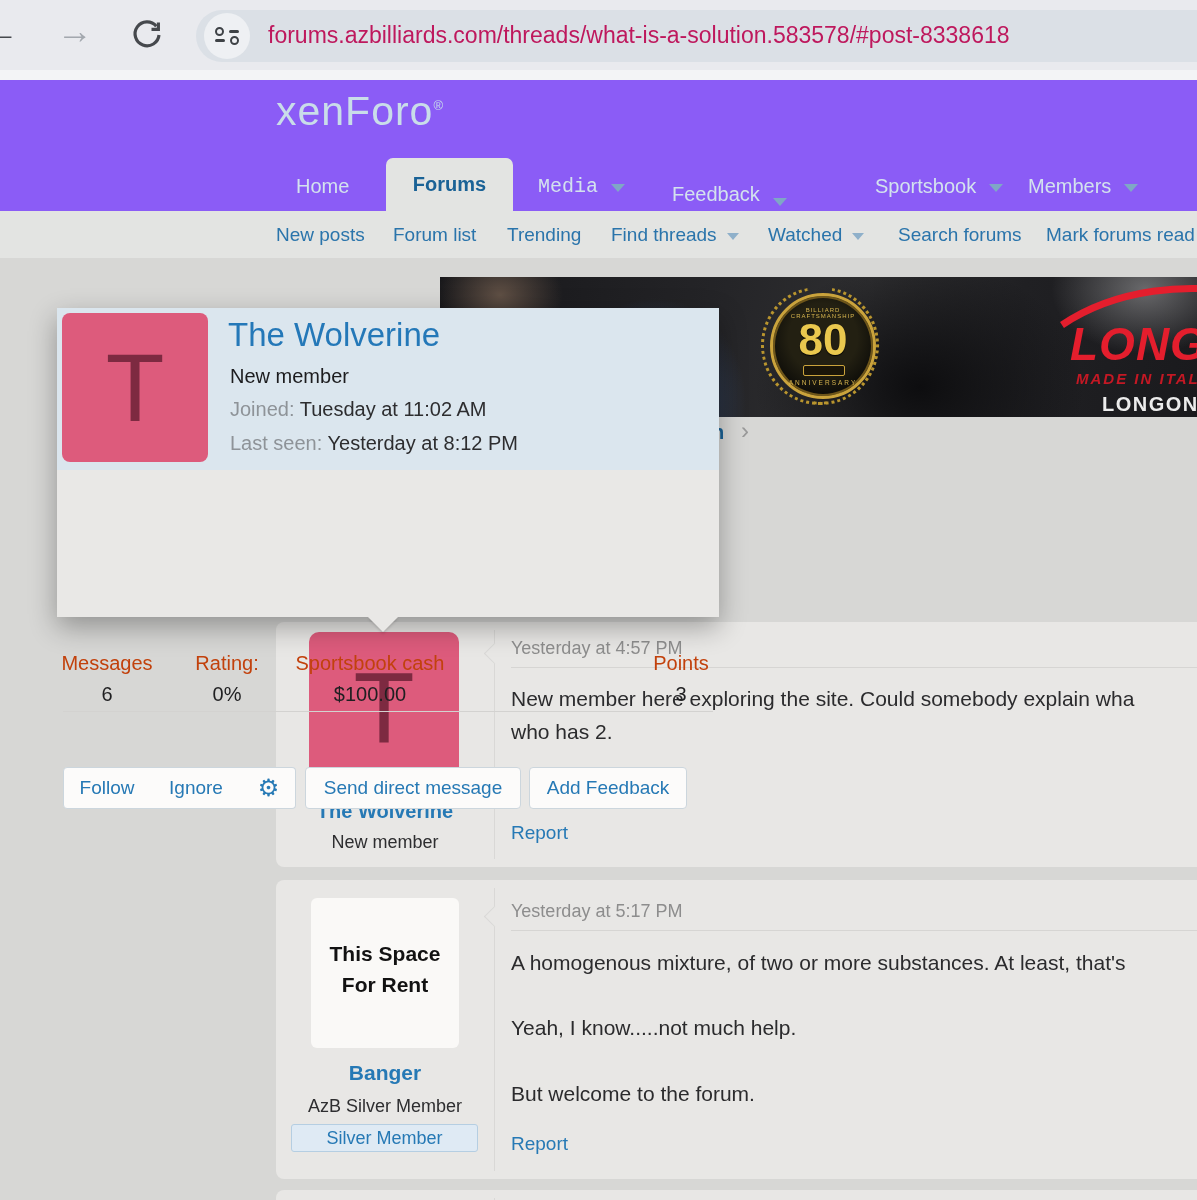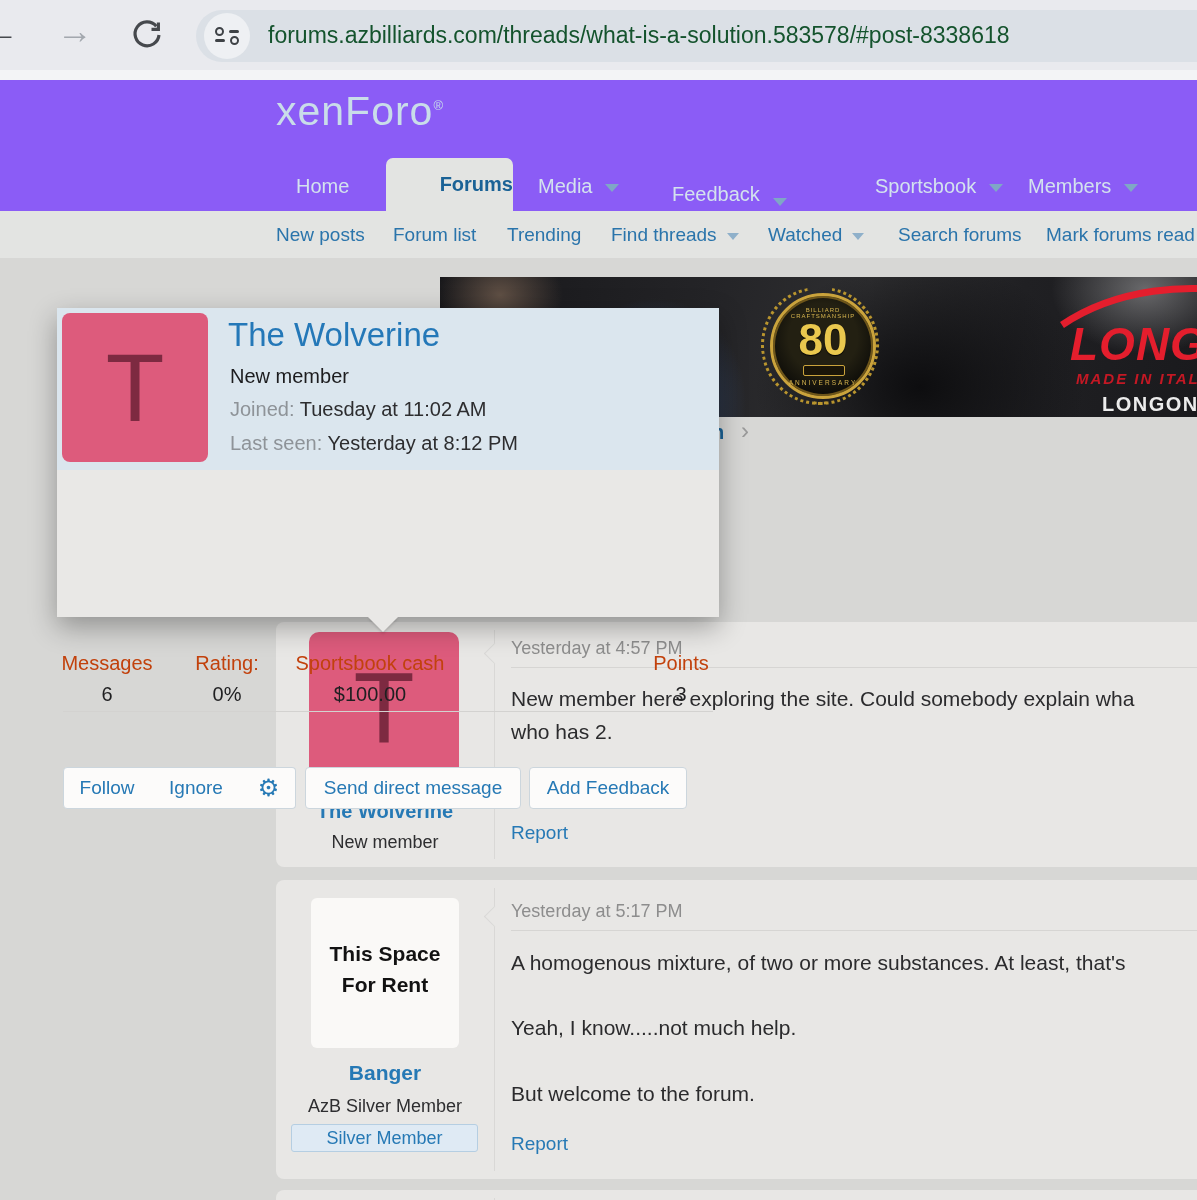--- a/index.html
+++ b/index.html
@@ -16,38 +16,38 @@
   .glyph-reload{position:absolute;left:129px;top:17px;}
   .urlbar{position:absolute;left:196px;top:10px;width:1030px;height:52px;border-radius:26px;background:#dbe0e6;}
   .site-icon-circle{position:absolute;left:8px;top:3px;width:46px;height:46px;border-radius:50%;background:#eef0f3;}
   .tune{position:absolute;left:11px;top:14px;width:24px;height:18px;}
   .t-c{position:absolute;width:9px;height:9px;border:2.5px solid #3e4246;border-radius:50%;box-sizing:border-box;}
   .t-c1{left:0;top:0;}
   .t-c2{right:0;bottom:0;}
   .t-l{position:absolute;height:3px;background:#3e4246;border-radius:2px;}
   .t-l1{right:0;top:3px;width:10px;}
   .t-l2{left:0;bottom:3px;width:10px;}
-  .url-text{position:absolute;left:72px;top:12px;font-size:23px;color:#14532d;white-space:nowrap;}
+  .url-text{position:absolute;left:72px;top:12px;font-size:23px;color:#be185d;white-space:nowrap;}
 
   
   .site-header{position:absolute;left:0;top:80px;width:100%;height:131px;background:#8b5cf6;}
   .logo{position:absolute;left:276px;top:8px;font-size:41px;font-weight:300;color:#c9dde9;letter-spacing:1px;}
   .logo .reg{font-size:13px;vertical-align:super;}
   .nav-item{position:absolute;top:86px;height:40px;display:flex;align-items:center;gap:13px;
             font-size:20px;color:#d3e2ee;cursor:default;}
   .nav-home{left:296px;}
-  .nav-media{left:538px;}
+  .nav-media{left:538px;font-family:Liberation Mono, monospace;}
   .nav-feedback{left:672px;align-items:flex-end;}
   .nav-sportsbook{left:839px;margin-left:36px;}
   .nav-members{left:1028px;}
   .dd{width:0;height:0;border-left:7px solid transparent;border-right:7px solid transparent;
       border-top:8px solid #7fa7c6;margin-top:4px;}
   .forums-tab{position:absolute;left:386px;top:78px;width:127px;height:55px;background:#e3e4e2;
               border-radius:7px 7px 0 0;color:#1a6296;font-weight:bold;font-size:20px;
-              text-align:right;line-height:53px;z-index:3;}
+              text-align:center;line-height:53px;z-index:3;}
 
   
   .subnav{position:absolute;left:0;top:211px;width:100%;height:47px;background:#e3e4e2;z-index:2;}
   .subnav-item{position:absolute;top:0;height:47px;display:flex;align-items:center;gap:10px;
                font-size:19px;color:#2a74ab;white-space:nowrap;}
   .sn1{left:276px}.sn2{left:393px}.sn3{left:507px}.sn4{left:611px}.sn5{left:768px}.sn6{left:898px}.sn7{left:1046px}
   .dd-sm{width:0;height:0;border-left:6px solid transparent;border-right:6px solid transparent;
          border-top:7px solid #8fb0ca;margin-top:4px;}
 
   

